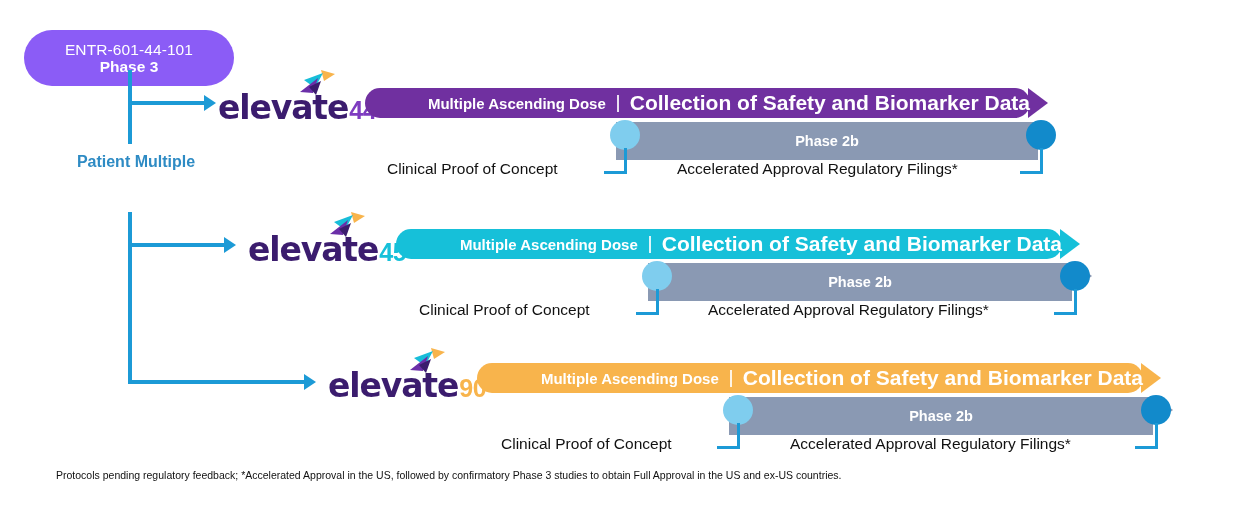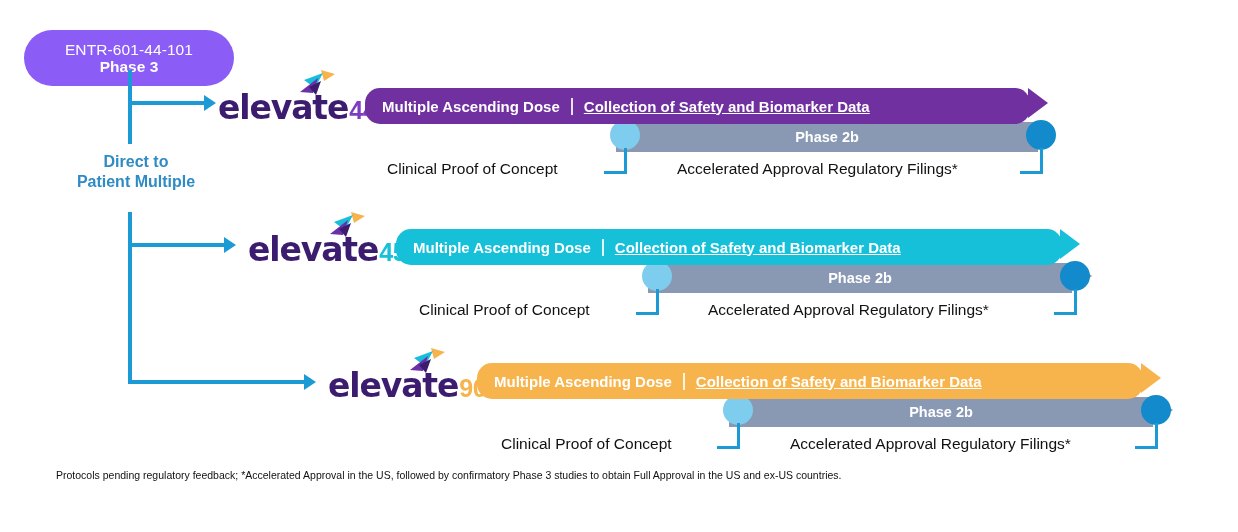--- a/index.html
+++ b/index.html
@@ -44,38 +44,38 @@
     line-height:1;
   }
   .logo .num{
     font-size:25px;font-weight:bold;line-height:1;margin-left:1px;
     position:relative;top:-1px;letter-spacing:-.5px;
   }
   .logo .mark{position:absolute;left:73px;top:-16px;width:46px;height:30px;}
 
   
   .bar{
-    position:absolute;height:36px;border-radius:15px;
-    display:flex;align-items:center;color:#ffffff;
+    position:absolute;height:30px;border-radius:15px;
+    display:flex;align-items:center;color:#ffffff;justify-content:flex-end;
   }
   .bar .seg1{
     font-size:15px;font-weight:bold;padding-left:17px;white-space:nowrap;
   }
   .bar .divider{
     width:2px;height:17px;background:#ffffff;opacity:.85;margin:0 11px;
   }
-  .bar .seg2{font-size:15px;font-weight:bold;white-space:nowrap;text-decoration:underline;}
+  .bar .seg2{font-size:21px;font-weight:bold;white-space:nowrap;}
   .bar-tip{
     position:absolute;top:0;width:0;height:0;
     border-top:15px solid transparent;border-bottom:15px solid transparent;
   }
 
   
   .gbar{
-    position:absolute;height:30px;background:#8A99B3;
+    position:absolute;height:38px;background:#8A99B3;
     display:flex;align-items:center;justify-content:center;
   }
   .gbar .lbl{
     font-size:14.5px;font-weight:bold;color:#ffffff;white-space:nowrap;
     position:relative;top:0px;
   }
   .gbar-tip{
     position:absolute;width:0;height:0;
     border-top:13px solid transparent;border-bottom:13px solid transparent;
     border-left:17px solid #8A99B3;
@@ -120,21 +120,20 @@
   <div class="conn hline" style="left:128px;top:101px;width:78px;"></div>
   <div class="arrowhead" style="left:204px;top:95px;"></div>
 
   <div class="conn hline" style="left:128px;top:243px;width:98px;"></div>
   <div class="arrowhead" style="left:224px;top:237px;"></div>
 
   <div class="conn hline" style="left:128px;top:380px;width:178px;"></div>
   <div class="arrowhead" style="left:304px;top:374px;"></div>
 
   <div class="dtp">
-    <div>Direct to</div>
     <div>Patient Multiple</div>
   </div>
 
   <div class="logo" style="left:218px;top:84px;">
     <span class="word">elevate</span>
     <span class="num" style="color:#7E3CC0;">44</span>
     <svg class="mark" viewBox="0 0 46 30">
       <polygon points="30,2 44,6 33,13" fill="#F8B44C"></polygon>
       <polygon points="13,12 32,5 24,20" fill="#17BDD9"></polygon>
       <polygon points="9,24 27,10 22,25" fill="#6B2FA8"></polygon>

